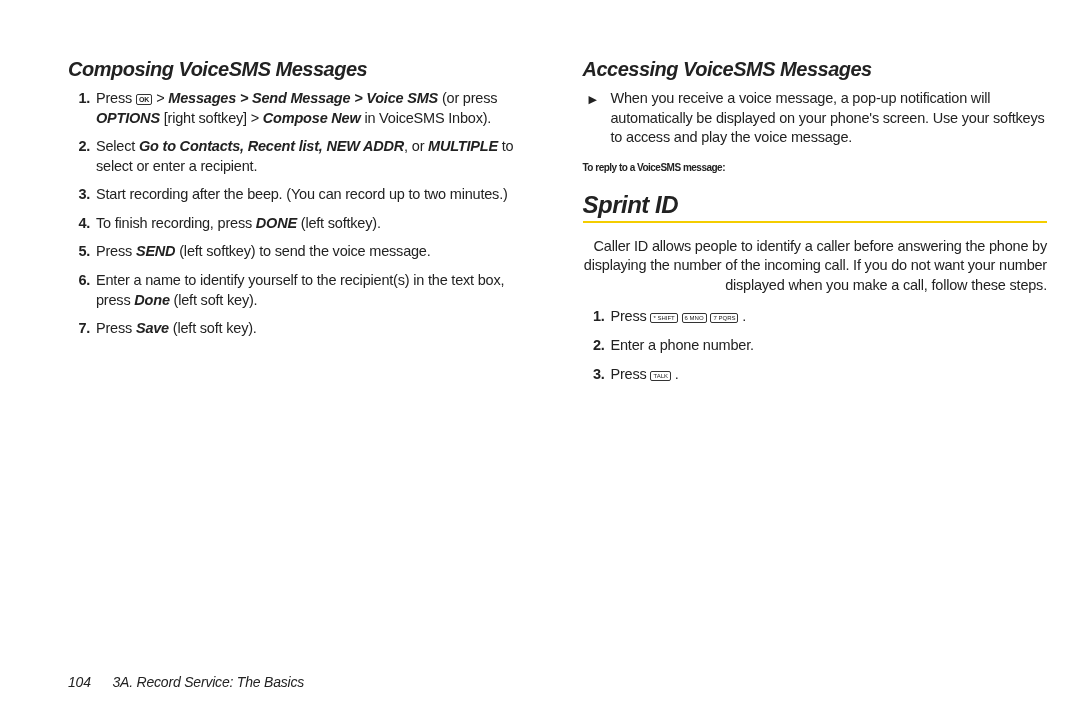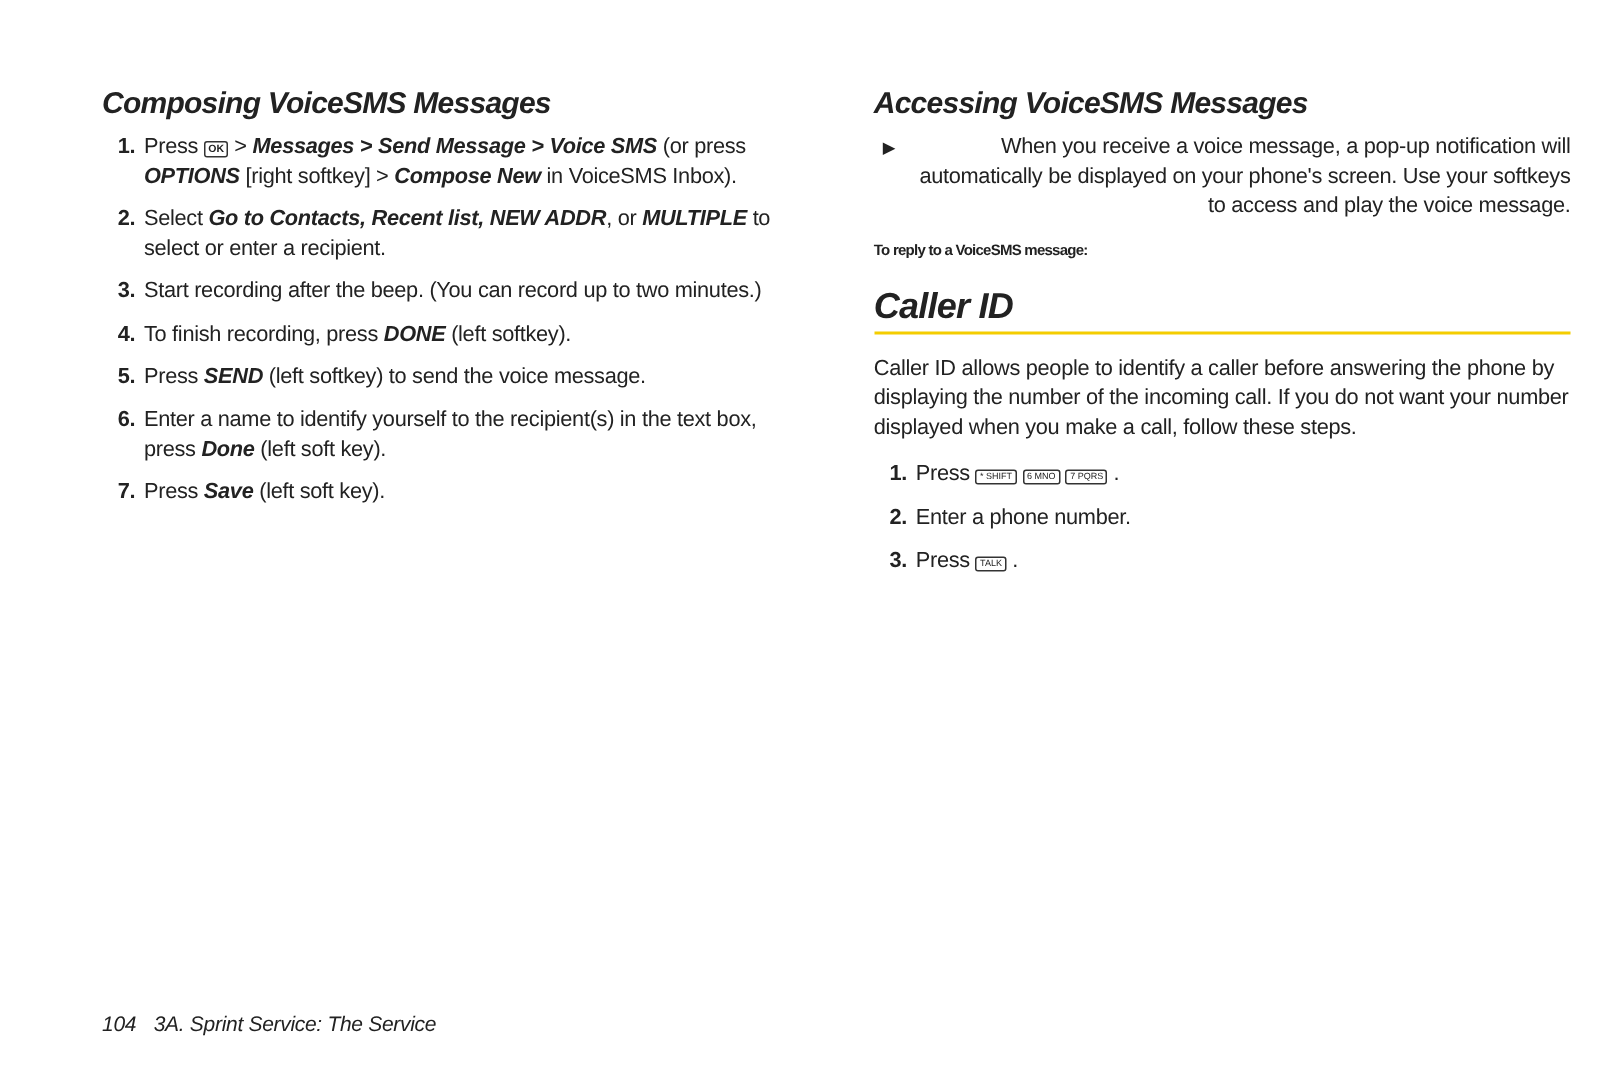--- a/index.html
+++ b/index.html
@@ -53,31 +53,31 @@
     margin-bottom: 9px;
     line-height: 1.35;
     padding-left: 2px;
   }
   ol li::marker {
     font-weight: bold;
   }
   p {
     margin: 0 0 12px 0;
     line-height: 1.35;
+    text-align: right;
   }
   .bullet {
     list-style: none;
     padding-left: 26px;
     margin: 0 0 14px 0;
   }
   .bullet li {
     position: relative;
     line-height: 1.35;
     padding-left: 2px;
-    text-align: right;
   }
   .bullet li::before {
     content: "▶";
     position: absolute;
     left: -20px;
     font-size: 11px;
     top: 3px;
   }
   .bi { font-weight: bold; font-style: italic; }
   .key {
@@ -95,21 +95,21 @@
     background:#fff;
   }
   .key .big { font-size: 7px; font-weight: bold; display:inline; }
   .footer {
     position: absolute;
     left: 68px;
     bottom: 30px;
     font-style: italic;
     font-size: 14px;
   }
-  .footer .pn { font-style: italic; margin-right: 8px; }
+  .footer .pn { font-style: italic; margin-right: 18px; }
   .avoid-break { break-inside: avoid; }
 </style>
 </head>
 <body>
 
 <div class="page">
 
   <div class="avoid-break">
   <div class="h-sub">Composing VoiceSMS Messages</div>
   <ol>
@@ -140,32 +140,32 @@
   <ul class="bullet">
     <li>When you receive a voice message, a pop-up notification will automatically be displayed on your phone's screen. Use your softkeys to access and play the voice message.</li>
   </ul>
   </div>
 
   <div class="avoid-break">
   <div class="h-sub2">To reply to a VoiceSMS message:</div>
   </div>
 
   <div class="avoid-break">
-  <div class="h-major">Caller ID</div>
+  <div class="h-major">Sprint ID</div>
   <hr class="rule">
   <p>Caller ID allows people to identify a caller before answering the phone by displaying the number of the incoming call. If you do not want your number displayed when you make a call, follow these steps.</p>
   <ol>
     <li>
       <span>Press </span><span class="key">* SHIFT</span> <span class="key">6 MNO</span> <span class="key">7 PQRS</span><span> .</span>
     </li>
     <li>Enter a phone number.</li>
     <li>
       <span>Press </span><span class="key">TALK</span><span> .</span>
     </li>
   </ol>
   </div>
 
 </div>
 
 <div class="footer">
   <span class="pn">104</span>
-  <span>3A. Sprint Service: The Service</span>
+  <span>3A. Record Service: The Basics</span>
 </div>
 
 </body></html>

